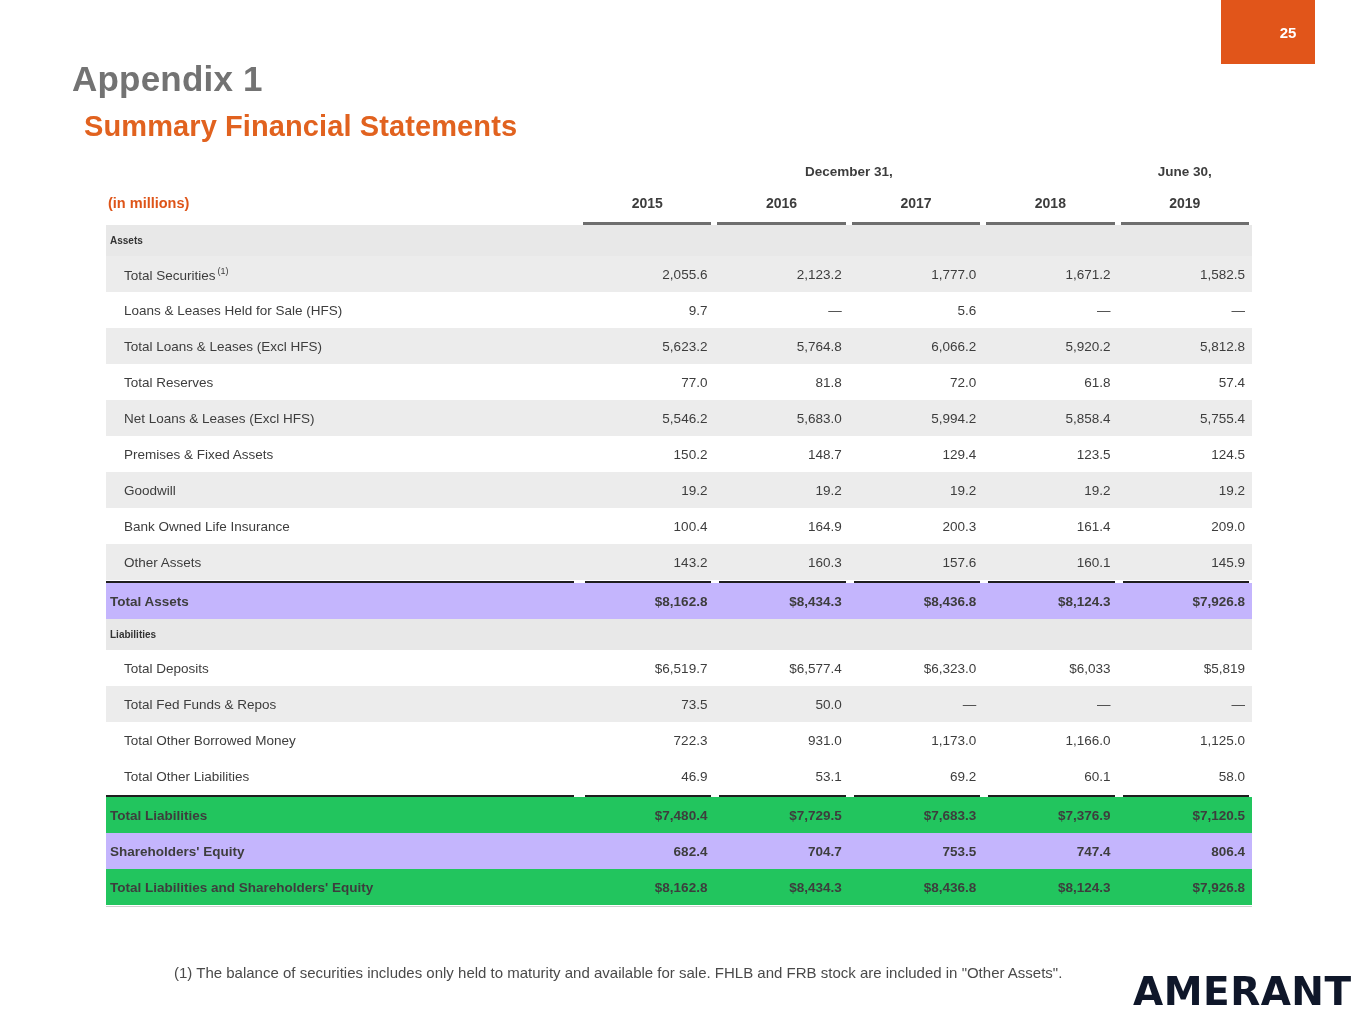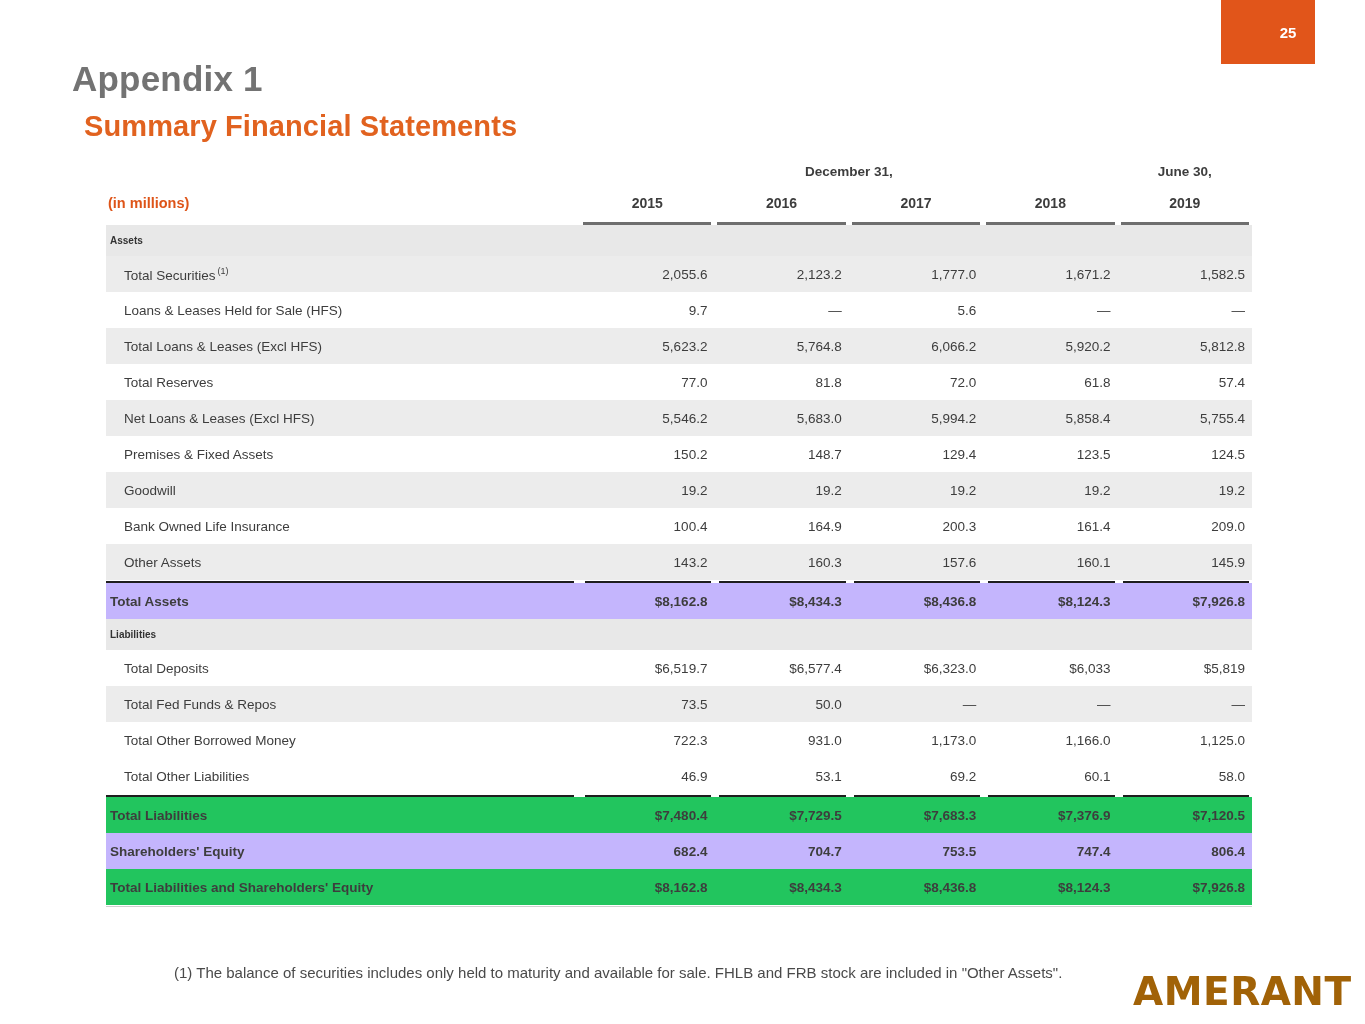--- a/index.html
+++ b/index.html
@@ -197,21 +197,21 @@
     margin-left: 48px;
   }
 
   
   .logo {
     position: absolute;
     top: 972px;
     left: 1133px;
     font-size: 39px;
     font-weight: bold;
-    color: #a16207;
+    color: #0f172a;
     letter-spacing: 0.5px;
     font-family: "DejaVu Sans", sans-serif;
     line-height: 1;
   }
 </style>
 </head>
 <body>
 
 <div class="page-badge">
   <span>25</span>

